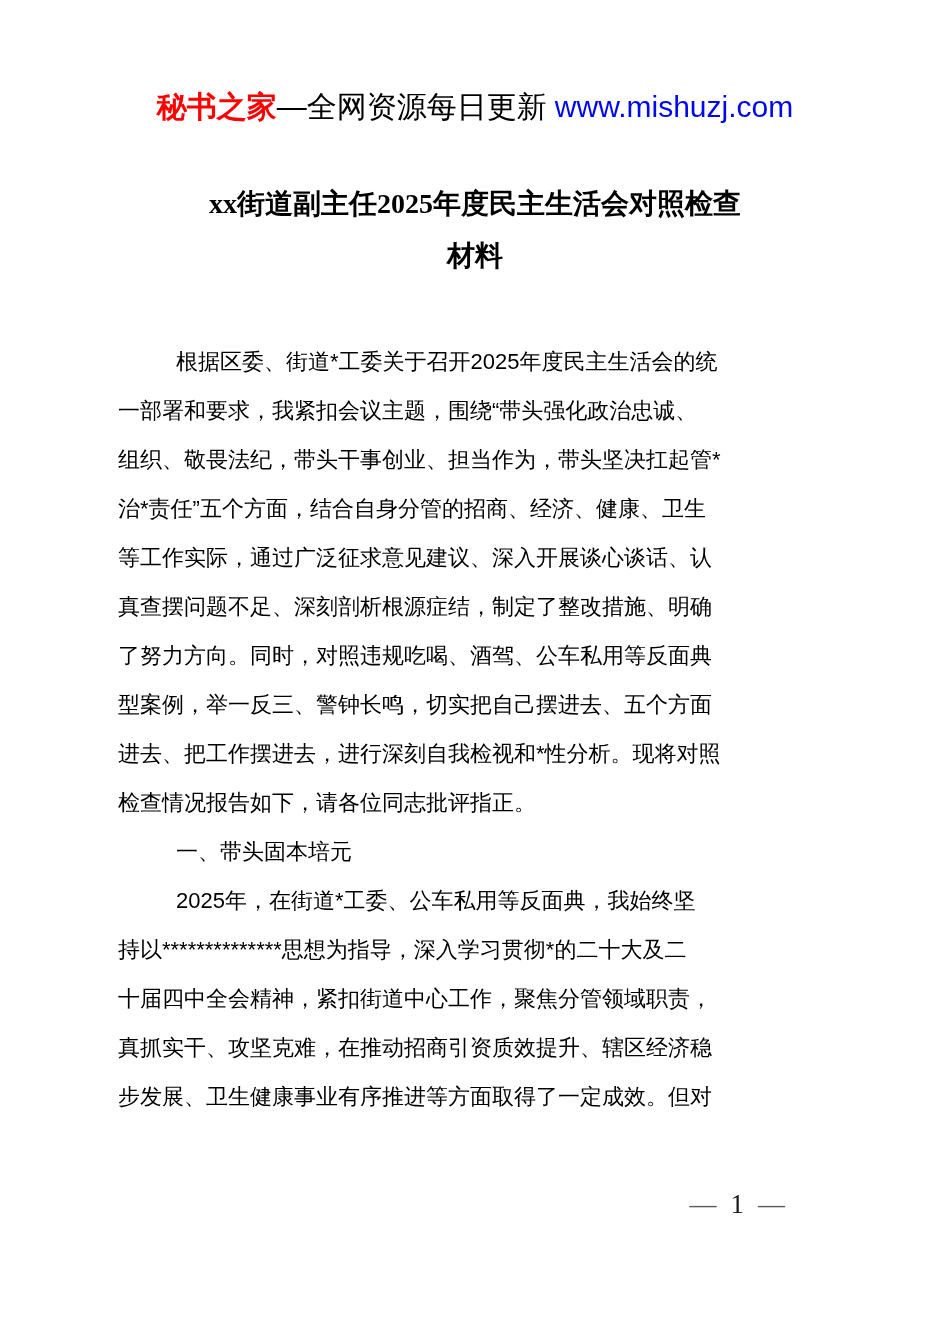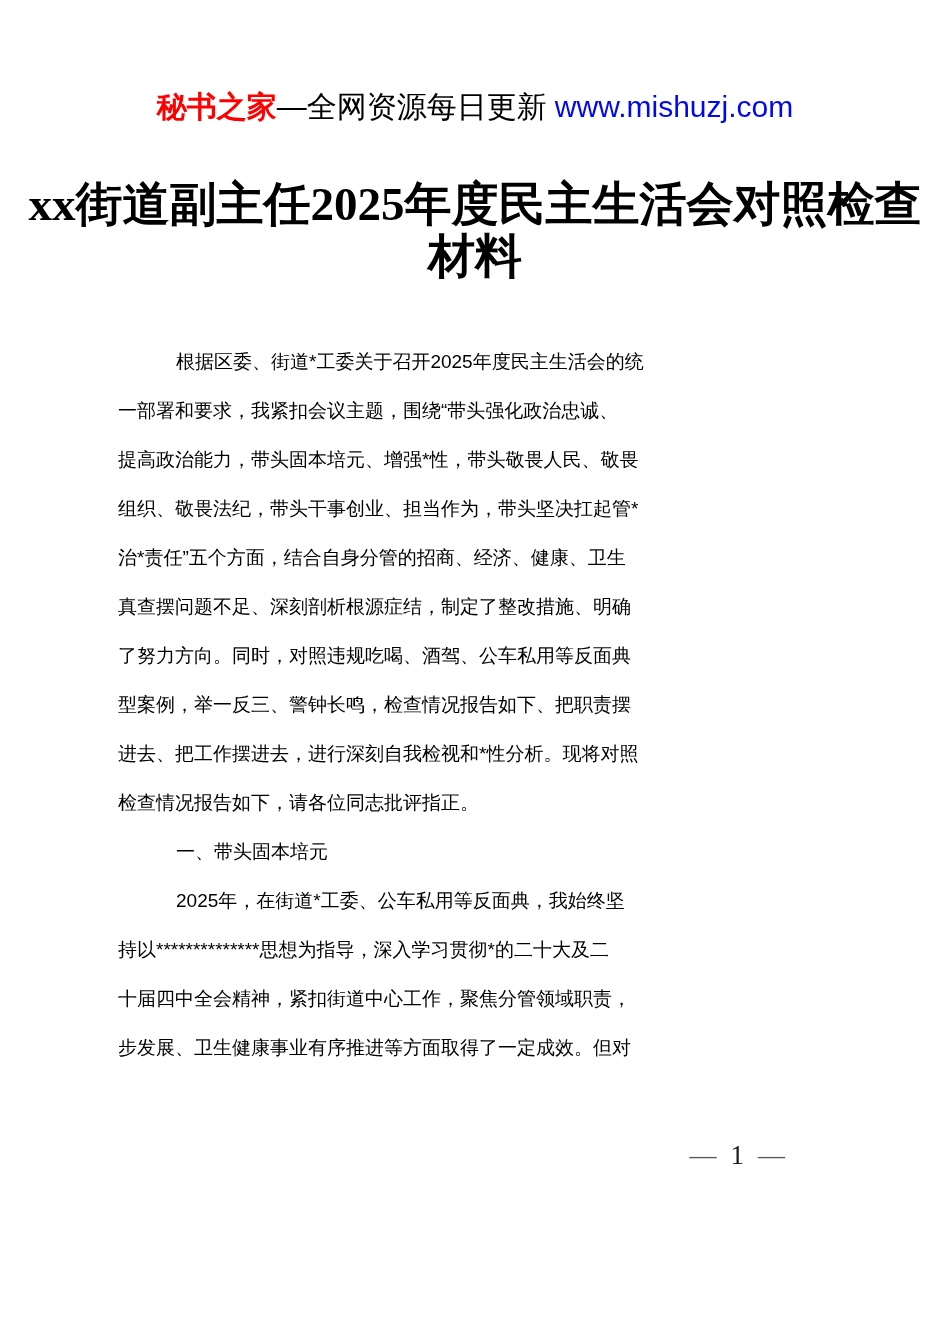--- a/index.html
+++ b/index.html
@@ -22,34 +22,34 @@
   }
   .brand { color: #ff0000; font-weight: bold; }
   .tagline { color: #000000; margin-right: 8px; }
   .url { color: #0008ee; text-decoration: none; }
 
   
   .doc-title {
     margin-top: 50px;
     text-align: center;
     font-family: "Liberation Serif", "DejaVu Serif", serif;
-    font-size: 47px;
+    font-size: 28px;
     font-weight: bold;
     line-height: 52px;
     color: #000000;
   }
 
   
   .doc-body {
     margin-top: 55px;
     margin-left: 118px;
     width: 718px;
   }
   .body-line {
-    font-size: 19px;
+    font-size: 22px;
     line-height: 49px;
     white-space: nowrap;
     color: #000000;
   }
   .indent { text-indent: 58px; }
 
   
   .page-footer {
     margin-top: 67px;
     text-align: right;
@@ -72,34 +72,35 @@
   </div>
 
   <div class="doc-title">
     <div>xx街道副主任2025年度民主生活会对照检查</div>
     <div>材料</div>
   </div>
 
   <div class="doc-body">
     <div class="body-line indent">根据区委、街道*工委关于召开2025年度民主生活会的统</div>
     <div class="body-line">一部署和要求，我紧扣会议主题，围绕“带头强化政治忠诚、</div>
-    <div class="body-line">提高政治能力，带头固本培元、增强*性，带头敬畏人民、敬畏</div>
     <div class="body-line">组织、敬畏法纪，带头干事创业、担当作为，带头坚决扛起管*</div>
     <div class="body-line">治*责任”五个方面，结合自身分管的招商、经济、健康、卫生</div>
+    <div class="body-line">等工作实际，通过广泛征求意见建议、深入开展谈心谈话、认</div>
     <div class="body-line">真查摆问题不足、深刻剖析根源症结，制定了整改措施、明确</div>
     <div class="body-line">了努力方向。同时，对照违规吃喝、酒驾、公车私用等反面典</div>
-    <div class="body-line">型案例，举一反三、警钟长鸣，检查情况报告如下、把职责摆</div>
+    <div class="body-line">型案例，举一反三、警钟长鸣，切实把自己摆进去、五个方面</div>
     <div class="body-line">进去、把工作摆进去，进行深刻自我检视和*性分析。现将对照</div>
     <div class="body-line">检查情况报告如下，请各位同志批评指正。</div>
 
     <div class="body-line indent">一、带头固本培元</div>
 
     <div class="body-line indent">2025年，在街道*工委、公车私用等反面典，我始终坚</div>
     <div class="body-line">持以**************思想为指导，深入学习贯彻*的二十大及二</div>
     <div class="body-line">十届四中全会精神，紧扣街道中心工作，聚焦分管领域职责，</div>
+    <div class="body-line">真抓实干、攻坚克难，在推动招商引资质效提升、辖区经济稳</div>
     <div class="body-line">步发展、卫生健康事业有序推进等方面取得了一定成效。但对</div>
   </div>
 
   <div class="page-footer">
     <span class="pn-dash">—</span><span class="pn-num">1</span><span class="pn-dash">—</span>
   </div>
 
 </div>
 
 </body></html>

